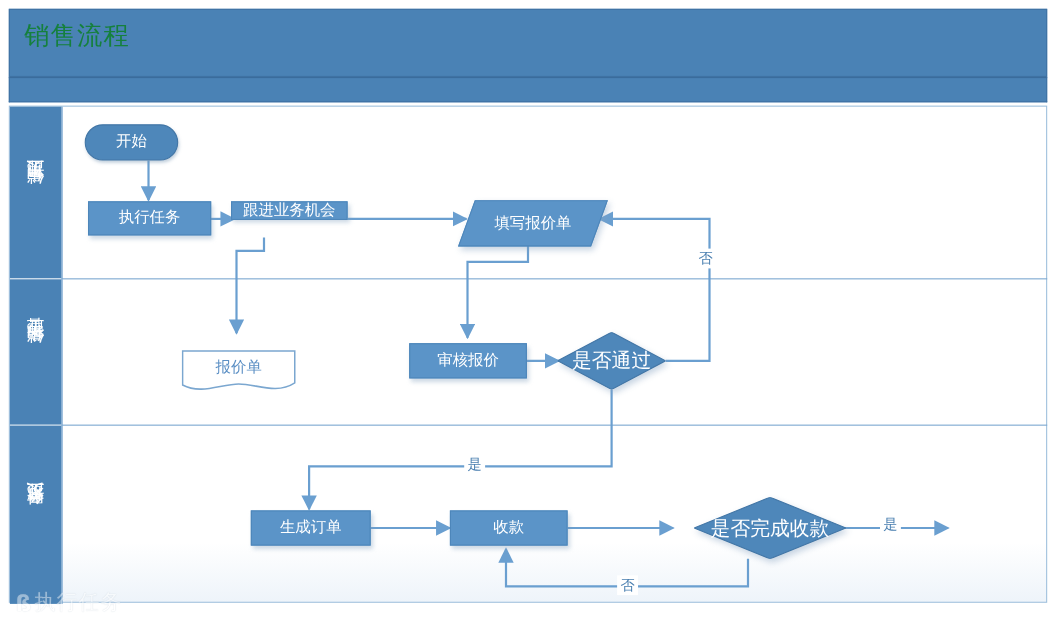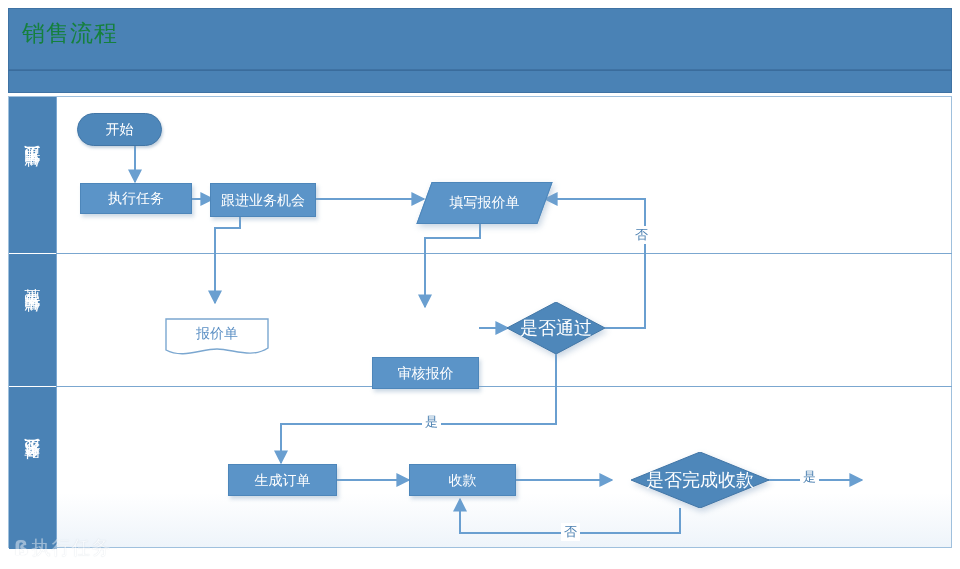--- a/index.html
+++ b/index.html
@@ -253,37 +253,37 @@
   </svg>
 
   <div class="node n-term" style="left:77px;top:113px;width:85px;height:33px;">
     <span>开始</span>
   </div>
 
   <div class="node n-proc" style="left:80px;top:183px;width:112px;height:31px;justify-content:center;">
     <span>执行任务</span>
   </div>
 
-  <div class="node n-proc" style="left:210px;top:183px;width:106px;height:34px;">
+  <div class="node n-proc" style="left:210px;top:183px;width:106px;height:17px;">
     <span>跟进业务机会</span>
   </div>
 
   <div class="n-para-wrap" style="left:424px;top:182px;width:121px;height:42px;">
     <div class="n-para"></div>
     <div class="n-para-text">填写报价单</div>
   </div>
 
   <div class="n-doc-wrap" style="left:165px;top:318px;width:104px;height:40px;">
     <svg width="104" height="40" viewBox="0 0 104 40">
       <path d="M 1 1 L 103 1 L 103 30 C 86 41 68 31 52 31 C 36 31 18 41 1 32 Z" fill="#ffffff" stroke="#7ba7d0" stroke-width="1.4"></path>
     </svg>
     <div class="n-doc-text">报价单</div>
   </div>
 
-  <div class="node n-proc" style="left:372px;top:312px;width:107px;height:32px;margin-top:45px;">
+  <div class="node n-proc" style="left:372px;top:312px;width:107px;height:32px;">
     <span>审核报价</span>
   </div>
 
   <div class="n-dia-wrap" style="left:507px;top:302px;width:98px;height:52px;">
     <svg width="98" height="52" viewBox="0 0 98 52">
       <polygon points="49,0 98,26 49,52 0,26" fill="#4e87ba" stroke="#4276a6" stroke-width="1"></polygon>
     </svg>
     <div class="n-dia-text">是否通过</div>
   </div>
 

